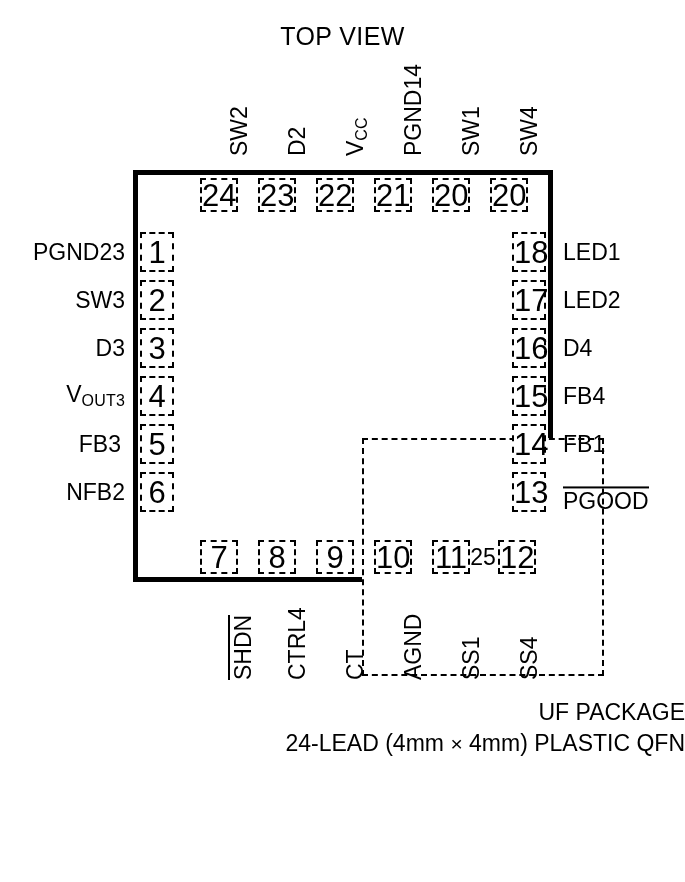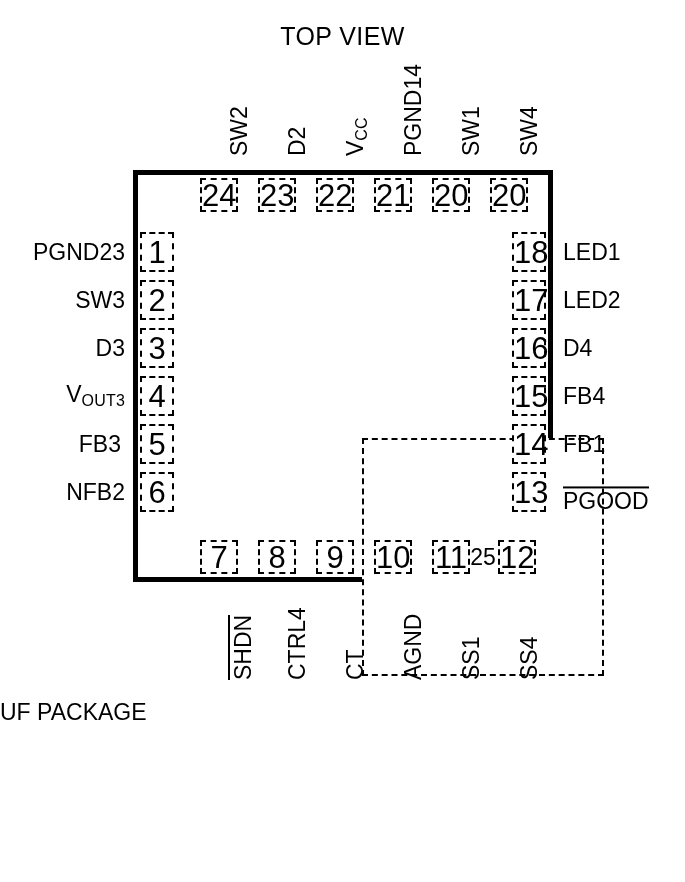--- a/index.html
+++ b/index.html
@@ -129,21 +129,21 @@
     padding-top: 1px;
     display: inline-block;
     line-height: 1.05;
   }
 
   
   .caption {
     position: absolute;
     left: 0;
     width: 685px;
-    text-align: left;
+    text-align: right;
     font-size: 23px;
     line-height: 1.12;
   }
   .caption-line1 { top: 700px; }
   .caption-line2 { top: 731px; }
   .caption-line3 { top: 775px; font-size: 21px; }
   .caption-line4 { top: 807px; }
   .caption-line5 { top: 836px; }
   .times { font-size: 21px; }
 </style>
@@ -254,17 +254,20 @@
       </div>
       <div class="pin-label rot bottom" style="left: 460px; top: 680px;">SS1</div>
       <div class="pin-pad horizontal" style="left: 490px; top: 540px; margin-left: 8px;">
         <span>12</span>
       </div>
       <div class="pin-label rot bottom" style="left: 518px; top: 680px;">SS4</div>
     </div>
 
   <div class="caption caption-line1">UF PACKAGE</div>
 
+  <div class="caption caption-line2">
+    <span>24-LEAD (4mm </span><span class="times">×</span><span> 4mm) PLASTIC QFN</span>
+  </div>
 
 
 
 
 </div>
 
 </body></html>

